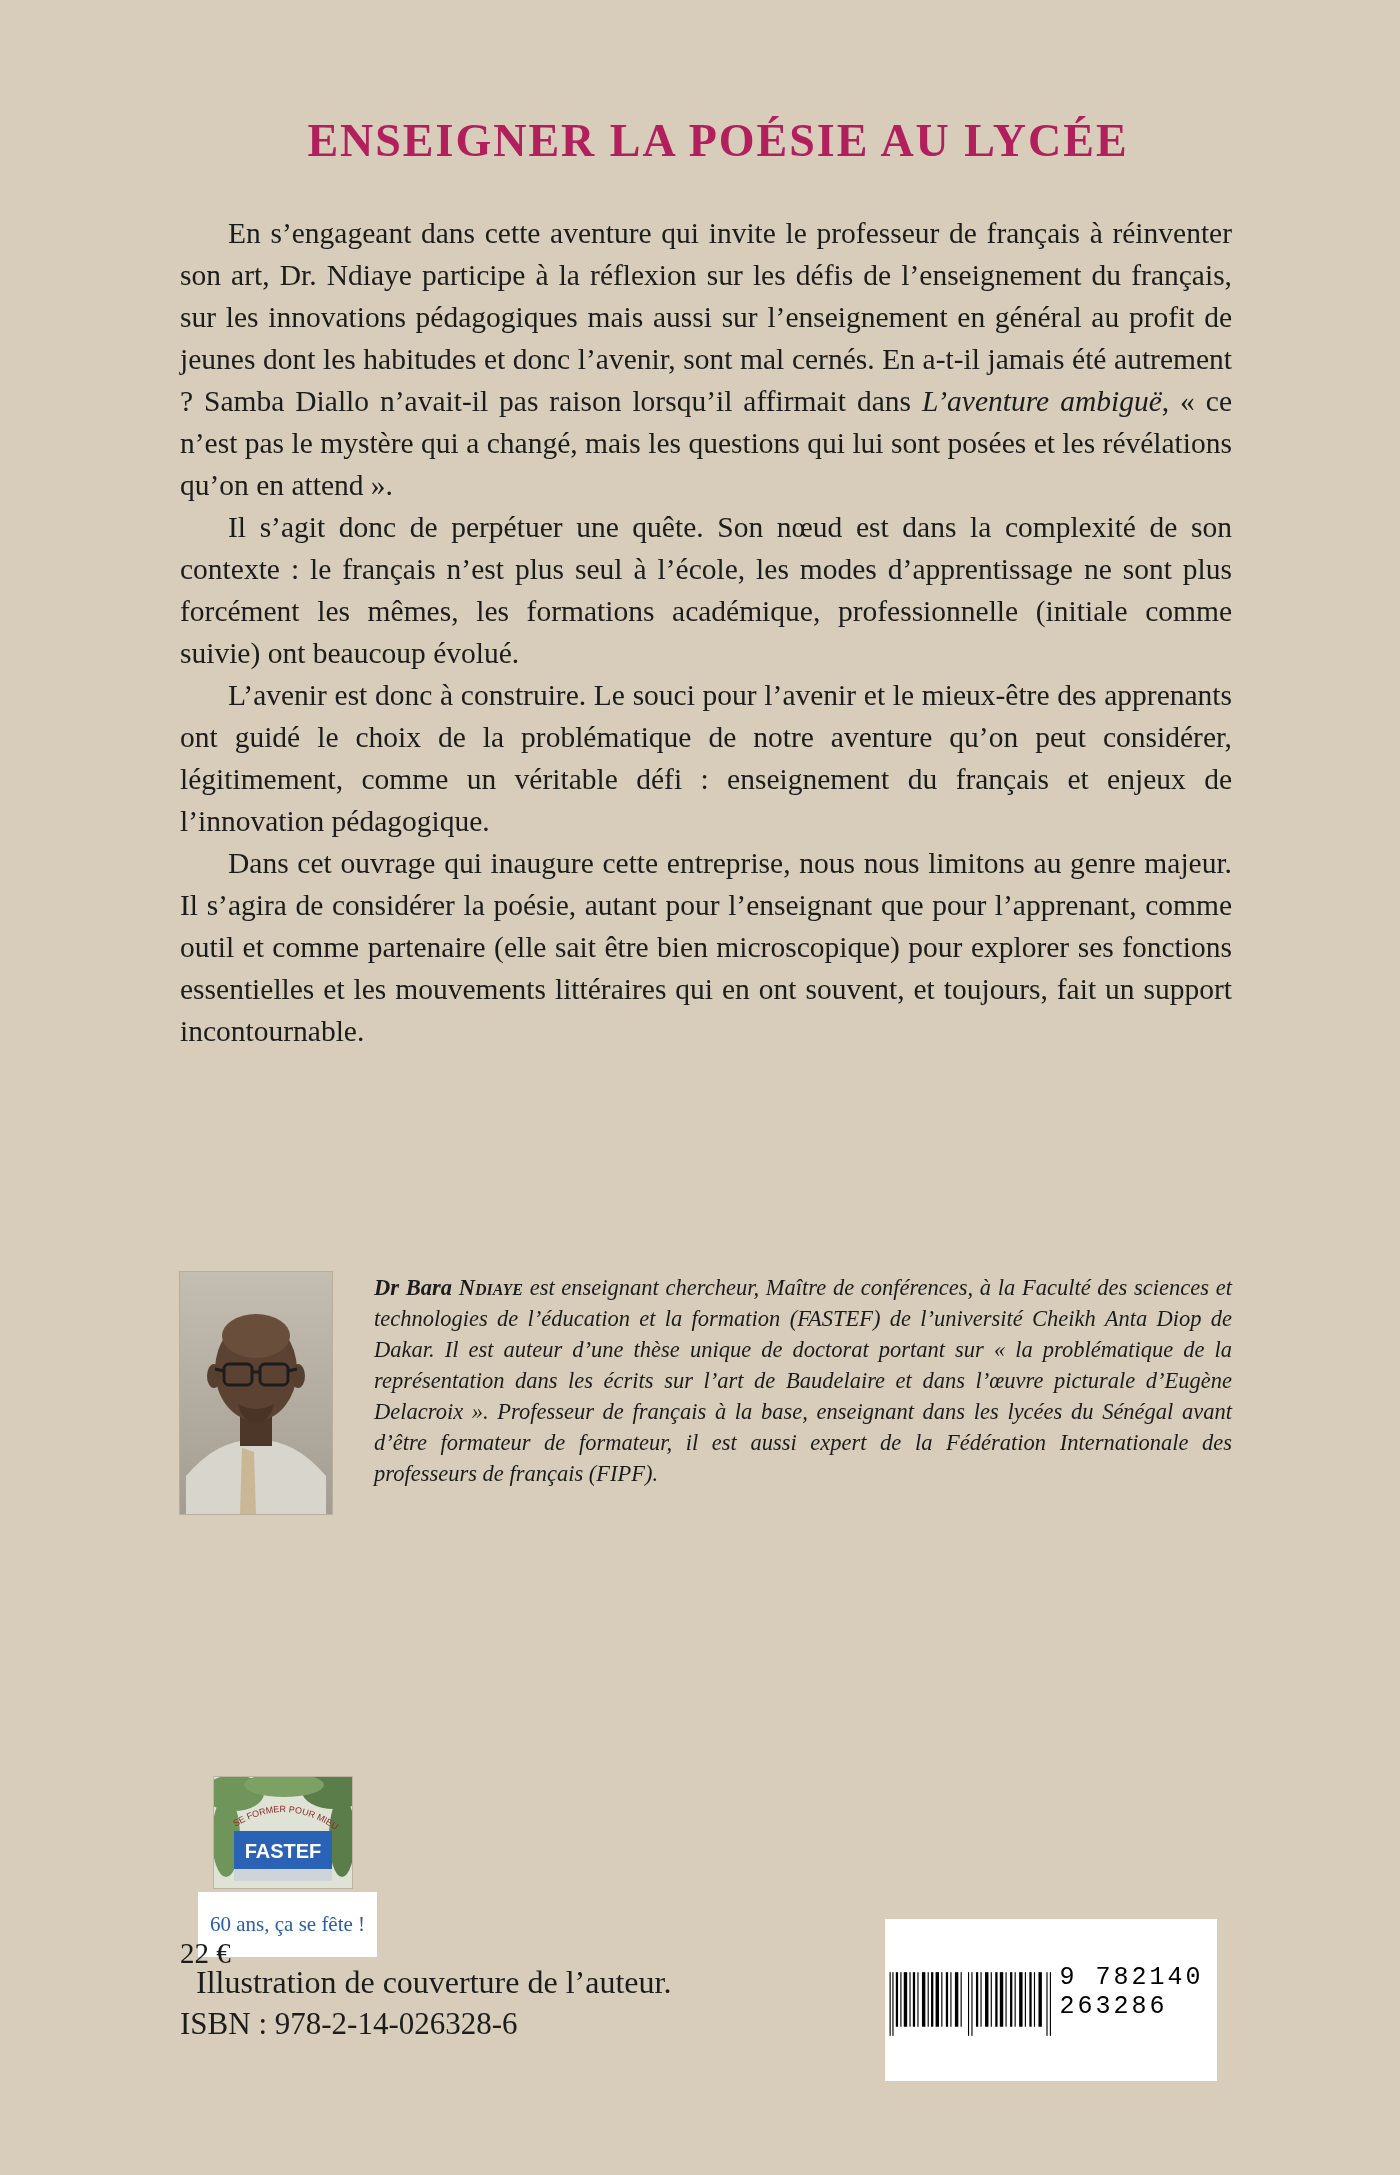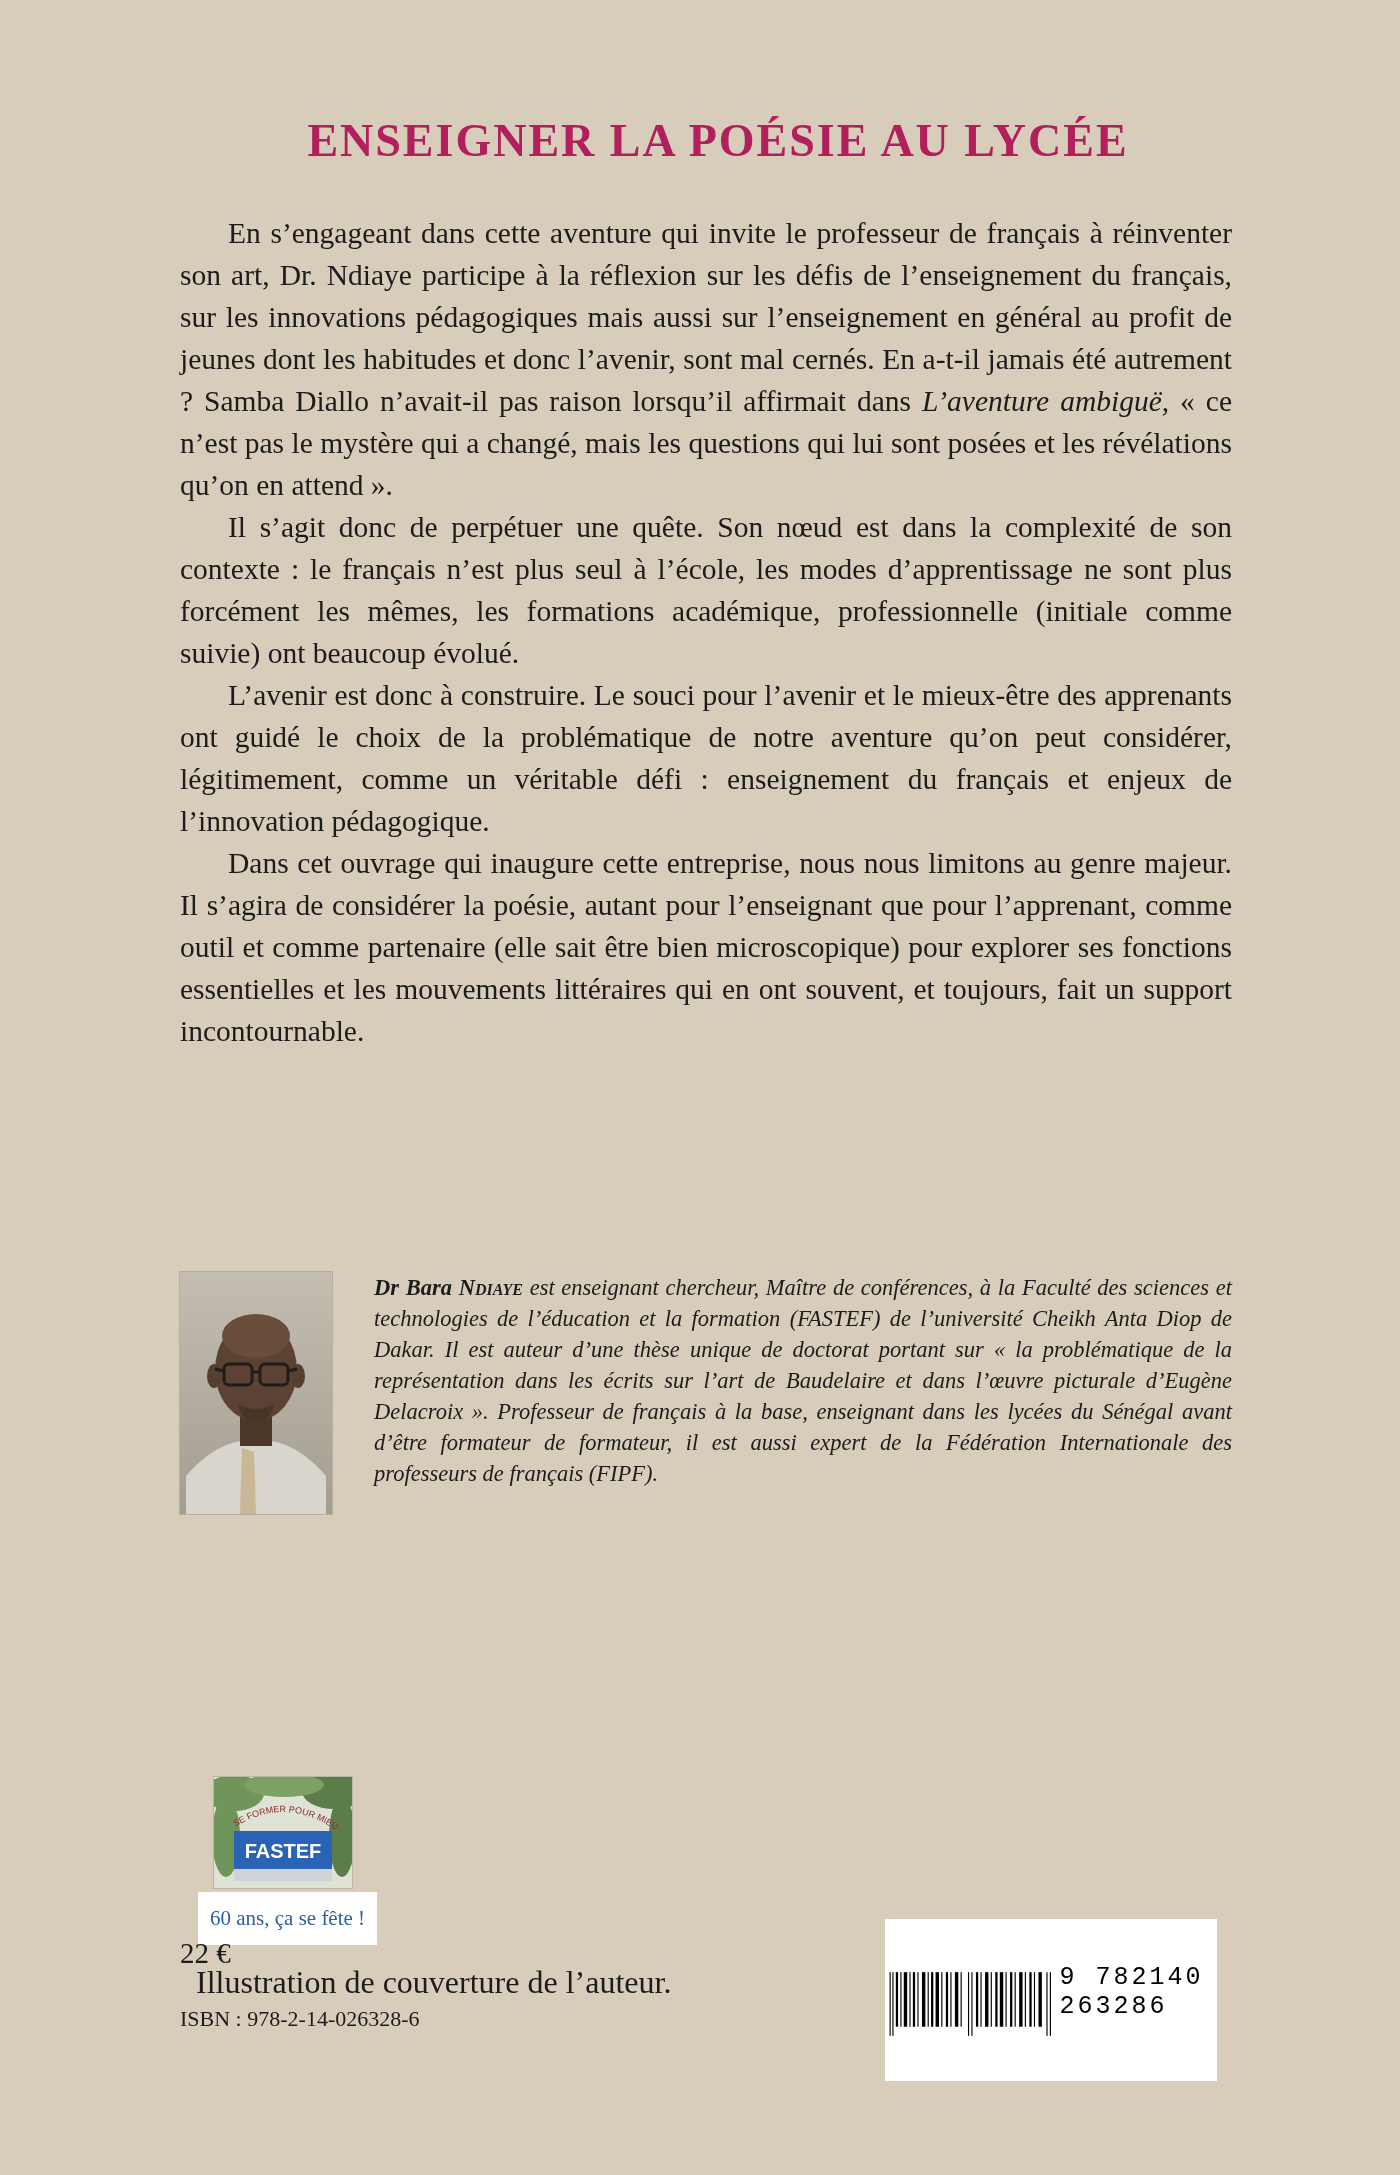--- a/index.html
+++ b/index.html
@@ -49,30 +49,30 @@
   .fastef-logo{
     position:absolute;left:214px;top:1777px;width:138px;height:111px;
     background:#e8e6db;overflow:hidden;
     box-shadow:0 0 0 1px rgba(0,0,0,.12);
   }
   .anniversary{
     position:absolute;left:198px;top:1892px;
     background:#ffffff;
     color:#2b5ea7;
     font-size:21px;line-height:21px;
-    padding:16px 12px;
+    padding:22px 12px;
     white-space:nowrap;
   }
   .credit{
     position:absolute;left:180px;top:1948px;
     font-size:32px;margin:16px;
   }
   .isbn{
     position:absolute;left:180px;top:2006px;
-    font-size:22px;margin:0;
+    font-size:31px;margin:0;
   }
   .price{
     position:absolute;left:180px;top:1937px;
     font-size:29px;margin:0;
   }
   .barcode-box{
     position:absolute;left:885px;top:1919px;width:332px;height:162px;
     background:#ffffff;
     display:flex;flex-direction:row;align-items:center;justify-content:flex-start;
     padding-top:8px;box-sizing:border-box;

